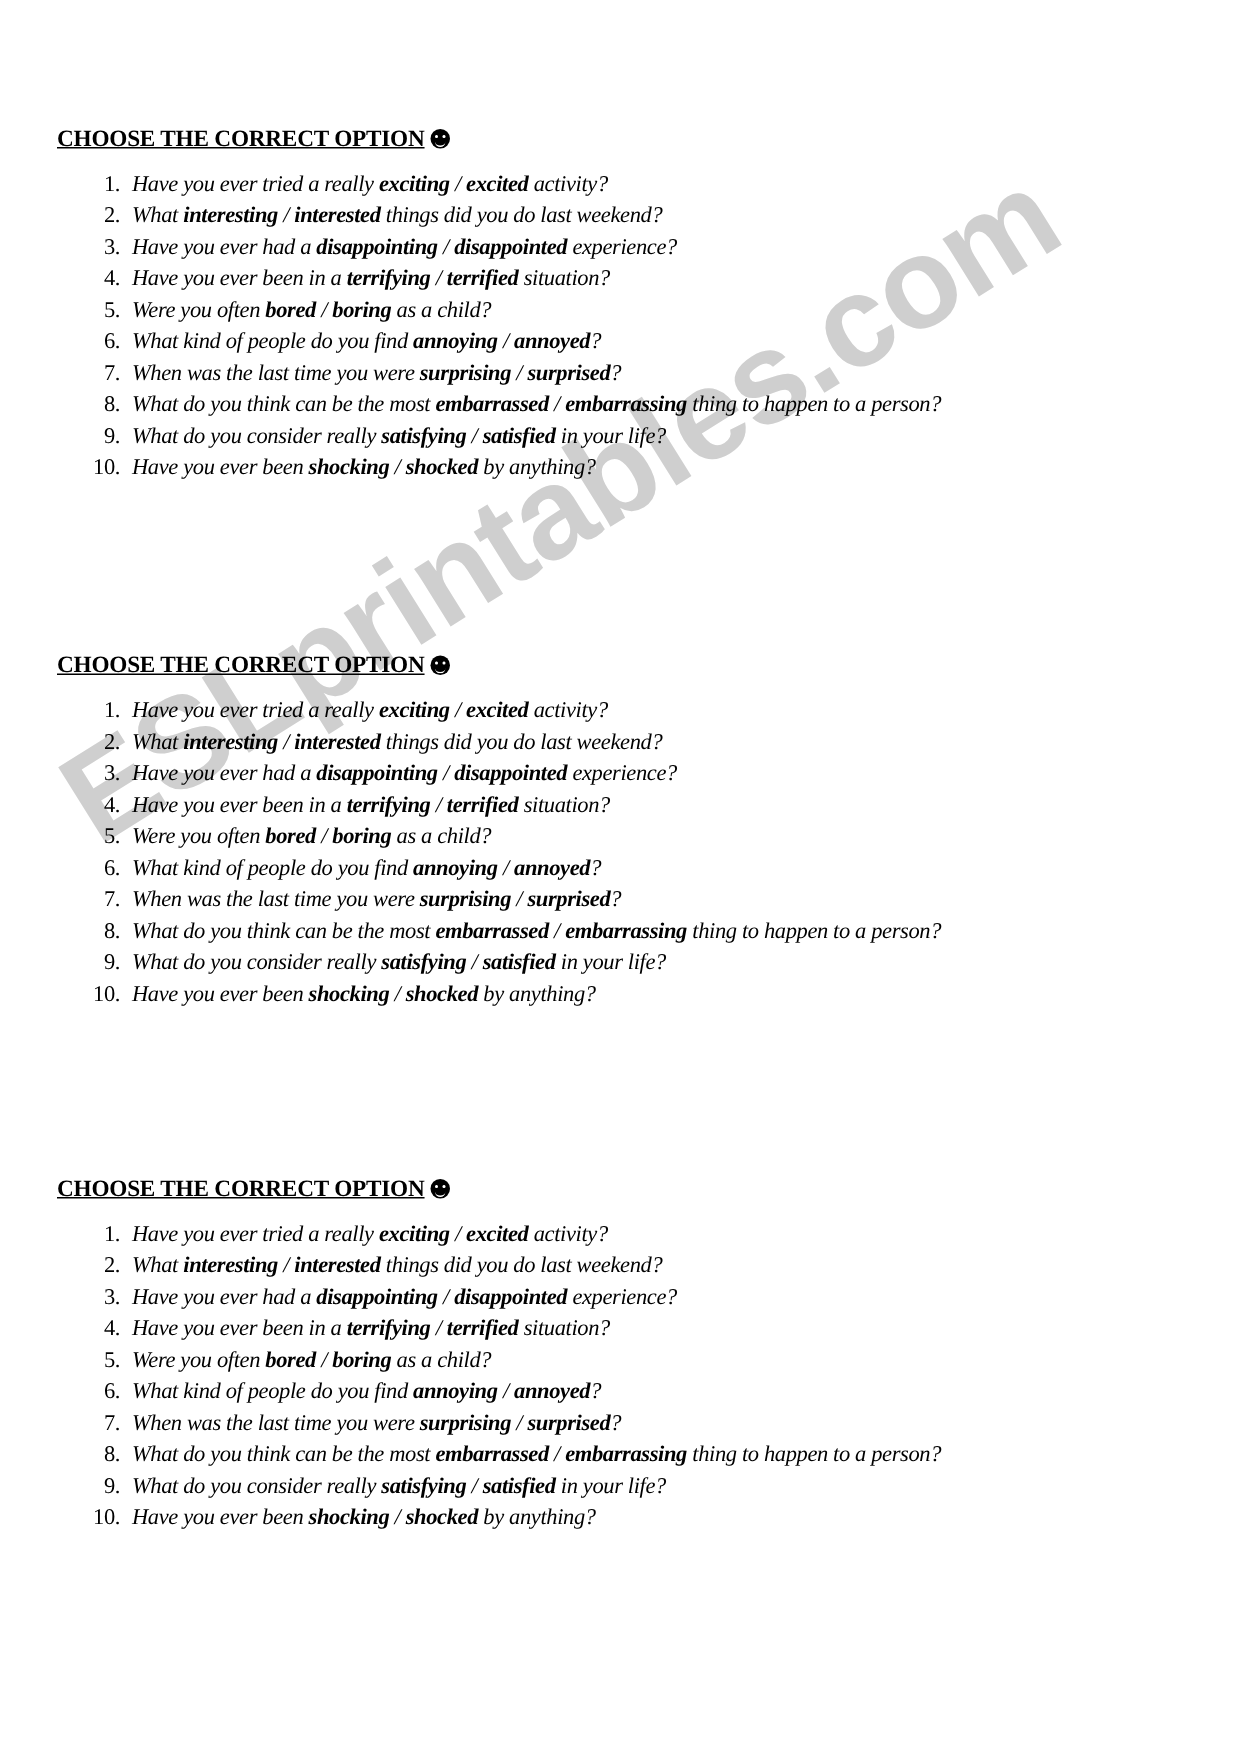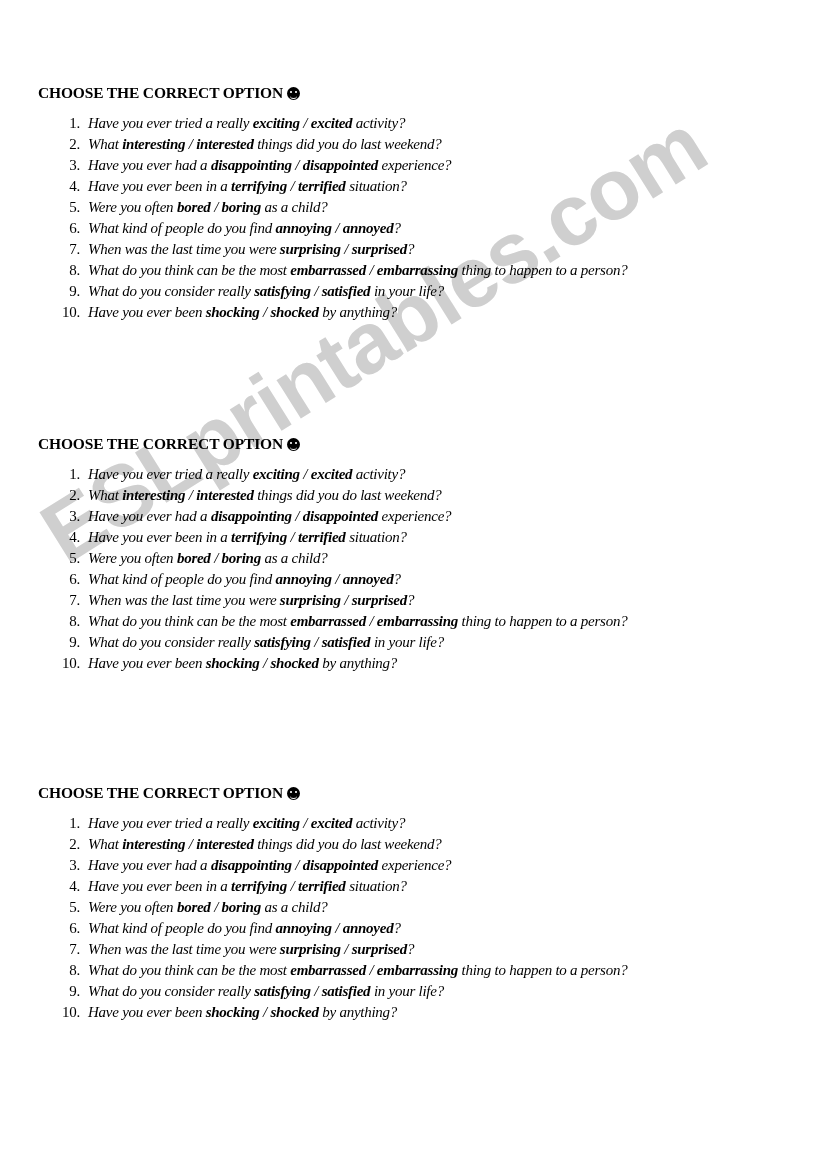--- a/index.html
+++ b/index.html
@@ -67,20 +67,21 @@
   }
 
   .block-title {
     font-family: "Liberation Serif", "DejaVu Serif", serif;
     font-weight: bold;
     font-size: 15.5px;
     letter-spacing: -0.15px;
     line-height: 18px;
     margin: 0 0 0 0;
     white-space: nowrap;
+    text-decoration: underline;
   }
 
   .title-smiley {
     display: inline-block;
     width: 13px;
     height: 13px;
     border-radius: 50%;
     background: #000000;
     position: relative;
     vertical-align: -2px;

